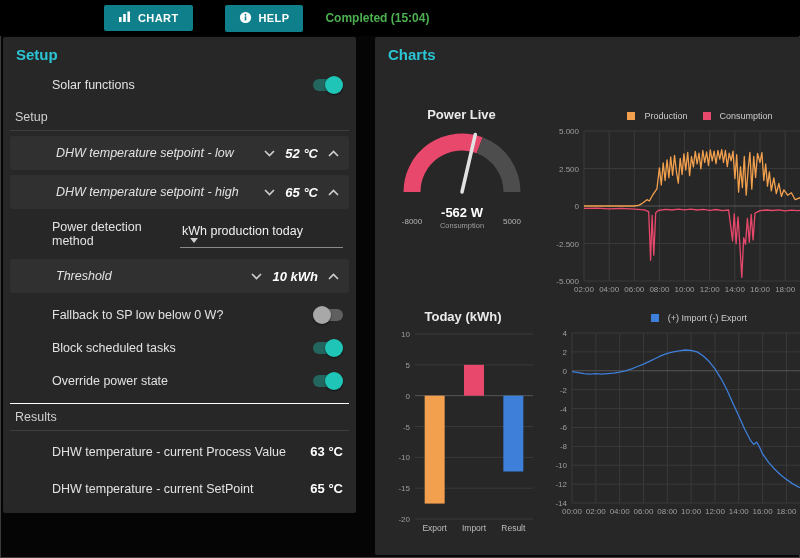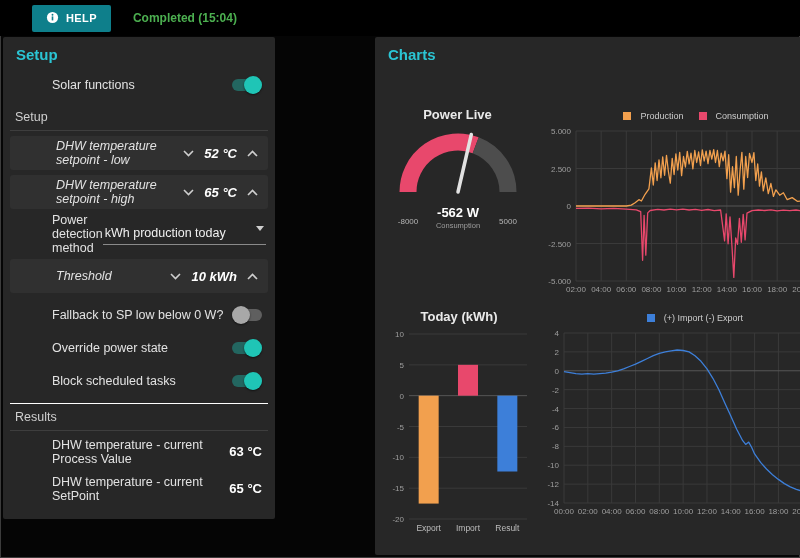--- a/index.html
+++ b/index.html
@@ -12,69 +12,79 @@
   .tb-btn { display:inline-flex; align-items:center; gap:7px; background:#0e7f8b; color:#fff;
             font-size:11px; font-weight:bold; letter-spacing:.4px; padding:6px 14px; border-radius:2px;
             box-shadow:0 1px 3px rgba(0,0,0,.7); border:none; }
   .tb-btn.chart { margin-left:104px; }
   .tb-btn.help  { margin-left:32px; }
   .tb-status { margin-left:22px; color:#4caf50; font-size:12px; font-weight:bold; }
 
   
   .panel { position:absolute; background:#272727; border-radius:2px; }
   .panel-title { color:#2bc5d4; font-size:15px; font-weight:bold; padding:9px 13px 5px; }
-  .left-panel { left:3px; top:37px; width:272px; padding-bottom:12px; }
+  .left-panel { left:3px; top:37px; width:353px; padding-bottom:6px; }
   .right-panel { left:336px; top:37px; width:481px; height:518px;margin-left:39px; }
 
   
   .row { display:flex; align-items:center; justify-content:space-between; height:33px; padding:0 13px; }
   .lbl { color:#e2e2e2; font-size:12.5px;margin-left:36px; }
   .val { color:#fff; font-size:13px; font-weight:bold; white-space:nowrap; }
   .section { color:#cfcfcf; font-size:12.5px; margin:3px 7px 2px; padding:6px 5px 6px;
              border-bottom:1px solid #3e3e3e; }
   .section.topline { border-top:1px solid #ffffff; margin-top:6px; }
   .stepper { display:flex; align-items:center; justify-content:space-between; height:34px;
              margin:5px 7px; padding:0 8px 0 10px; background:#303030; border-radius:3px;font-style:italic; }
   .stepper-ctrl { display:flex; align-items:center; gap:8px; }
   .chev { display:inline-flex; align-items:center; padding:3px 2px; }
   .select-row { height:40px; }
   .select { position:relative; display:inline-flex; align-items:flex-start; justify-content:space-between;
             min-width:163px; border-bottom:1px solid #8a8a8a; padding:3px 2px 4px 2px;
-            color:#f0f0f0; font-size:12.5px; }
+            color:#f0f0f0; font-size:12.5px;flex-direction:column; }
   .caret { width:0; height:0; border-left:4px solid transparent; border-right:4px solid transparent;
            border-top:5px solid #cfcfcf; margin-left:8px; }
   .result-row { height:37px; }
 
   
   .toggle { position:relative; width:30px; height:12px; border-radius:7px; background:#5f5f5f; flex:none; }
   .toggle .knob { position:absolute; top:-3px; left:0; width:18px; height:18px; border-radius:50%;
                   background:#a8a8a8; box-shadow:0 1px 2px rgba(0,0,0,.55); }
   .toggle.on { background:rgba(31,197,182,.40); }
   .toggle.on .knob { left:auto; right:0; background:#1fc5b6; }
 
   
-  .chart-block { position:absolute; }
+  .chart-block { position:absolute;padding-left:8px; }
   .chart-title { text-align:center; color:#eaeaea; font-size:13px; font-weight:bold; height:17px; }
   .legend { display:flex; justify-content:center; align-items:center; gap:15px; height:14px;
             margin-top:2px; font-size:9px; color:#cccccc; }
   .legend-item { display:inline-flex; align-items:center; gap:9px; }
   .swatch { width:8px; height:8px; display:inline-block; }
   .blk-power-live    { left:0px;   top:70px;  width:165px; text-align:center; }
   .blk-power-history { left:165px; top:70px;  width:312px; }
   .blk-today-bars    { left:6px;   top:272px; width:156px; text-align:center; }
   .blk-todays-result { left:163px; top:272px; width:314px; }
   .chart-holder { margin-top:4px; }
   svg { overflow:visible; }
 </style>
 </head>
 <body>
 
 <div class="screen" data-interactable="false">
 
   <div class="topbar" data-interactable="false">
+    <button class="tb-btn chart" data-interactable="true">
+      <span data-interactable="false">
+        <svg width="13" height="12" viewBox="0 0 13 12">
+            <rect x="1" y="6" width="2.6" height="5" fill="#fff"></rect>
+            <rect x="5.2" y="3" width="2.6" height="8" fill="#fff"></rect>
+            <rect x="9.4" y="0.5" width="2.6" height="10.5" fill="#fff"></rect>
+          </svg>
+      </span>
+      <span data-interactable="false">CHART</span>
+    </button>
     <button class="tb-btn help" data-interactable="true">
       <span data-interactable="false">
         <svg width="13" height="13" viewBox="0 0 13 13">
             <circle cx="6.5" cy="6.5" r="5.6" fill="#fff"></circle>
             <rect x="5.7" y="5.4" width="1.6" height="4" fill="#0e7f8b"></rect>
             <circle cx="6.5" cy="3.7" r="0.95" fill="#0e7f8b"></circle>
           </svg>
       </span>
       <span data-interactable="false">HELP</span>
     </button>
@@ -153,28 +163,28 @@
     </div>
 
     <div class="row" data-interactable="false">
       <span class="lbl" data-interactable="false">Fallback to SP low below 0 W?</span>
       <span class="toggle" data-interactable="true">
           <span class="knob" data-interactable="false"></span>
         </span>
     </div>
 
     <div class="row" data-interactable="false">
-      <span class="lbl" data-interactable="false">Override power state</span>
+      <span class="lbl" data-interactable="false">Block scheduled tasks</span>
       <span class="toggle on" data-interactable="true">
           <span class="knob" data-interactable="false"></span>
         </span>
     </div>
 
     <div class="row" data-interactable="false">
-      <span class="lbl" data-interactable="false">Block scheduled tasks</span>
+      <span class="lbl" data-interactable="false">Override power state</span>
       <span class="toggle on" data-interactable="true">
           <span class="knob" data-interactable="false"></span>
         </span>
     </div>
 
     <div class="section topline" data-interactable="false">Results</div>
 
     <div class="row result-row" data-interactable="false">
       <span class="lbl" data-interactable="false">DHW temperature - current Process Value</span>
       <span class="val" data-interactable="false">63 °C</span>

